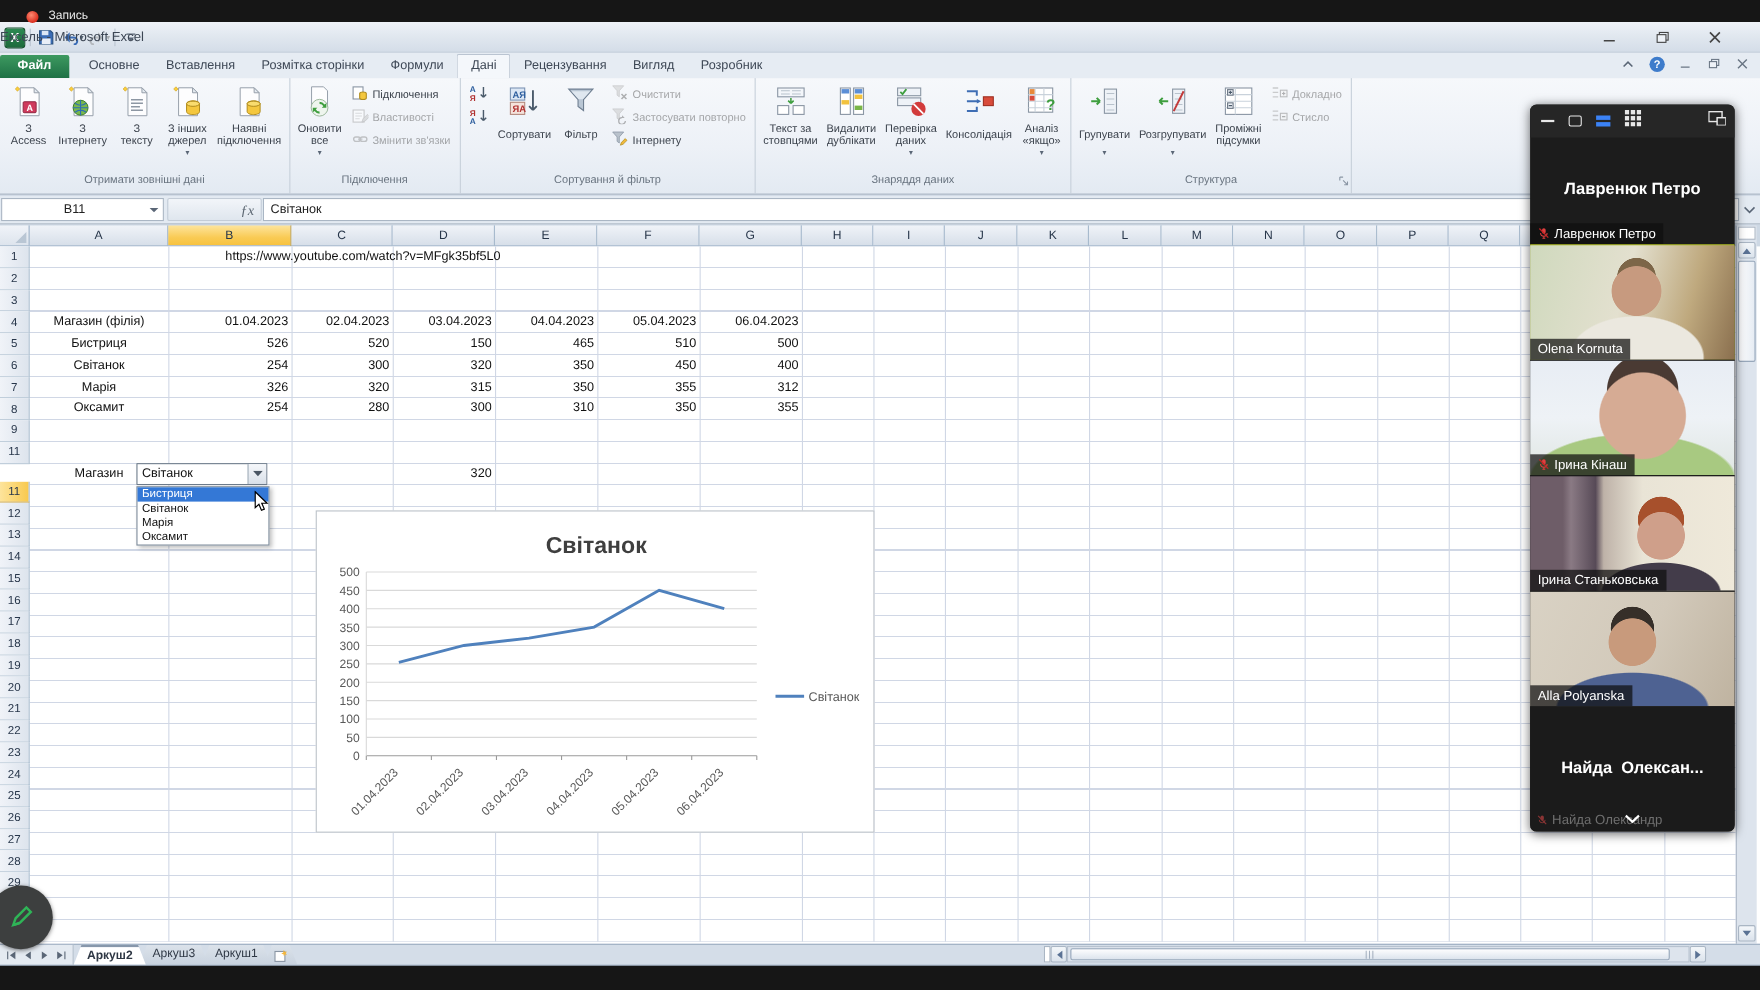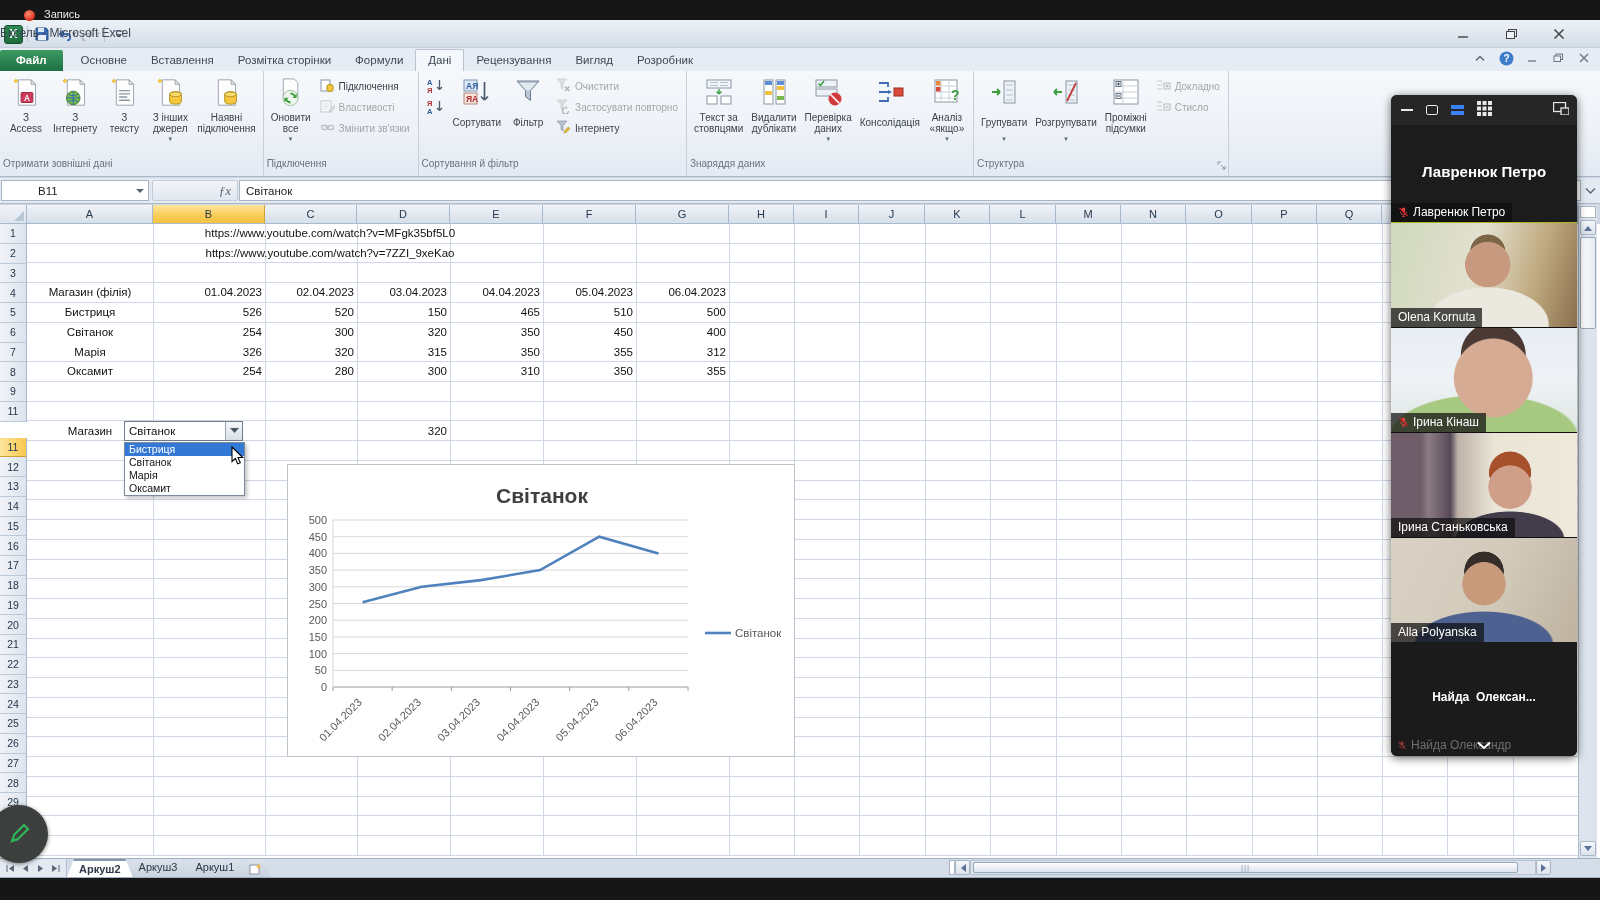--- a/index.html
+++ b/index.html
@@ -42,38 +42,38 @@
   #ribbon-mini { right:8px; top:31px; display:flex; gap:10px; align-items:center; z-index:3;}
   .minibtn { width:16px; height:14px; display:flex; align-items:center; justify-content:center;}
 
   
   #ribbon { left:0; top:51px; width:1600px; height:106px;
     background:linear-gradient(#f6f8fb,#edf1f7 60%,#e3eaf2);
     border-bottom:1px solid #aeb9c7; display:flex; align-items:stretch; }
   .rgroup { display:flex; flex-direction:column; border-right:1px solid #c7d0da;
     padding:2px 3px 1px; }
   .rgroup-content { display:flex; align-items:stretch; height:84px; }
-  .rgroup-label { font-size:10px; color:#68737f; text-align:left; height:15px; line-height:14px;}
+  .rgroup-label { font-size:10px; color:#68737f; text-align:center; height:15px; line-height:14px;}
   .bigbtn { display:flex; flex-direction:column; align-items:center; padding:3px 4px 0;
     min-width:46px; border-radius:2px; }
   .bigbtn .bicon { height:32px; display:flex; align-items:center; }
   .bigbtn .blabel { font-size:10px; line-height:11.5px; color:#3b424c; text-align:center;
     white-space:pre-line; margin-top:3px; display:flex; flex-direction:column; justify-content:center; min-height:24px;}
   .stack { display:flex; flex-direction:column; justify-content:flex-start; padding:4px 2px 0; gap:3px;}
   .smallbtn { display:flex; align-items:center; gap:4px; font-size:10px; color:#3b424c;
     height:18px; padding:0 3px; white-space:nowrap; }
   .disabled { filter:grayscale(1) opacity(.45); }
   .launcher { position:absolute; right:2px; bottom:2px; }
 
   
   #formula-bar { left:0; top:158px; width:1600px; height:26px; background:#e3eaf2;
     border-bottom:1px solid #aeb9c7; }
   #name-box { left:1px; top:2px; width:148px; height:21px; background:#fff;
     border:1px solid #aab6c4; display:flex; align-items:center; }
-  #name-box .nb-text { flex:1; font-size:11.5px; color:#222; padding-left:36px; }
+  #name-box .nb-text { flex:1; font-size:11.5px; color:#222; padding-left:56px; }
   #fx-zone { left:152px; top:2px; width:86px; height:21px;
     background:linear-gradient(#f2f5f9,#dfe6ee); border:1px solid #c3ccd7; border-radius:2px;
     display:flex; align-items:center; justify-content:flex-end; padding-right:6px; }
   #fx-label { font-family:"Liberation Serif", serif; font-style:italic; font-size:13px; color:#5a6570;}
   #formula-field { left:239px; top:2px; width:1342px; height:21px; background:#fff;
     border:1px solid #aab6c4; font-size:11.5px; color:#222; display:flex; align-items:center;
     padding-left:6px; }
   #fb-expand { left:1582px; top:4px; width:16px; height:17px; display:flex; align-items:center;
     justify-content:center; }
 
@@ -190,21 +190,21 @@
   #zp-speaker { height:97px; position:relative;text-decoration:underline; }
   #zp-speaker-name { position:absolute; left:0; top:38px; width:100%; text-align:center;
     color:#fff; font-size:15px; font-weight:bold; }
   .zp-label { position:absolute; left:0; bottom:0; background:rgba(15,15,15,.72); color:#fff;
     font-size:12px; padding:2px 7px 3px; display:flex; align-items:center; gap:4px; }
   .zp-tile { height:105px; position:relative; border-top:1px solid #101010; }
   .zp-tile.active { outline:2px solid #a8b327; outline-offset:-2px; }
   .scene { position:absolute; inset:0; }
   #zp-overflow { height:114px; position:relative; background:#1b1b1b; }
   #zp-overflow-name { position:absolute; left:0; top:48px; width:100%; text-align:center;
-    color:#fff; font-size:12px; font-weight:bold; white-space:pre; }
+    color:#fff; font-size:15px; font-weight:bold; white-space:pre; }
   #zp-overflow-label { position:absolute; left:6px; bottom:4px; color:#6f6f6f; font-size:12px;
     display:flex; gap:4px; align-items:center;}
   #zp-chevron { position:absolute; left:50%; bottom:2px; transform:translateX(-50%); }
 
   .scene1 { background:
     radial-gradient(circle 23px at 52% 40%, #c79a7f 97%, transparent),
     radial-gradient(circle 28px at 52% 28%, #7d6648 62%, transparent 64%),
     radial-gradient(ellipse 62px 38px at 52% 98%, #ebe8df 97%, transparent),
     linear-gradient(105deg,#cfd9bd,#e3e0cf 45%,#bfa97e 75%,#8a6f4e); }
   .scene2 { background:
@@ -701,21 +701,20 @@
         <div class="vline" style="left: 1029px;"></div>
         <div class="vline" style="left: 1094px;"></div>
         <div class="vline" style="left: 1159px;"></div>
         <div class="vline" style="left: 1225px;"></div>
         <div class="vline" style="left: 1290px;"></div>
         <div class="vline" style="left: 1355px;"></div>
         <div class="vline" style="left: 1420px;"></div>
         <div class="vline" style="left: 1486px;"></div>
         <div class="vline" style="left: 1551px;"></div>
         <div class="cell left overflow" style="left: 3px; top: 0px; width: 600px;">https://www.youtube.com/watch?v=MFgk35bf5L0</div>
-        <div class="cell left overflow" style="left: 3px; top: 19.75px; width: 600px;">https://www.youtube.com/watch?v=7ZZI_9xeKao</div>
         <div class="cell left" style="left: 3px; top: 59.25px; width: 120px;">Магазин (філія)</div>
         <div class="cell right" style="left: 129px; top: 59.25px; width: 106px;">01.04.2023</div>
         <div class="cell right" style="left: 241px; top: 59.25px; width: 86px;">02.04.2023</div>
         <div class="cell right" style="left: 333px; top: 59.25px; width: 87px;">03.04.2023</div>
         <div class="cell right" style="left: 426px; top: 59.25px; width: 87px;">04.04.2023</div>
         <div class="cell right" style="left: 519px; top: 59.25px; width: 87px;">05.04.2023</div>
         <div class="cell right" style="left: 612px; top: 59.25px; width: 87px;">06.04.2023</div>
         <div class="cell left" style="left: 3px; top: 79px; width: 120px;">Бистриця</div>
         <div class="cell right" style="left: 129px; top: 79px; width: 106px;">526</div>
         <div class="cell right" style="left: 241px; top: 79px; width: 86px;">520</div>

